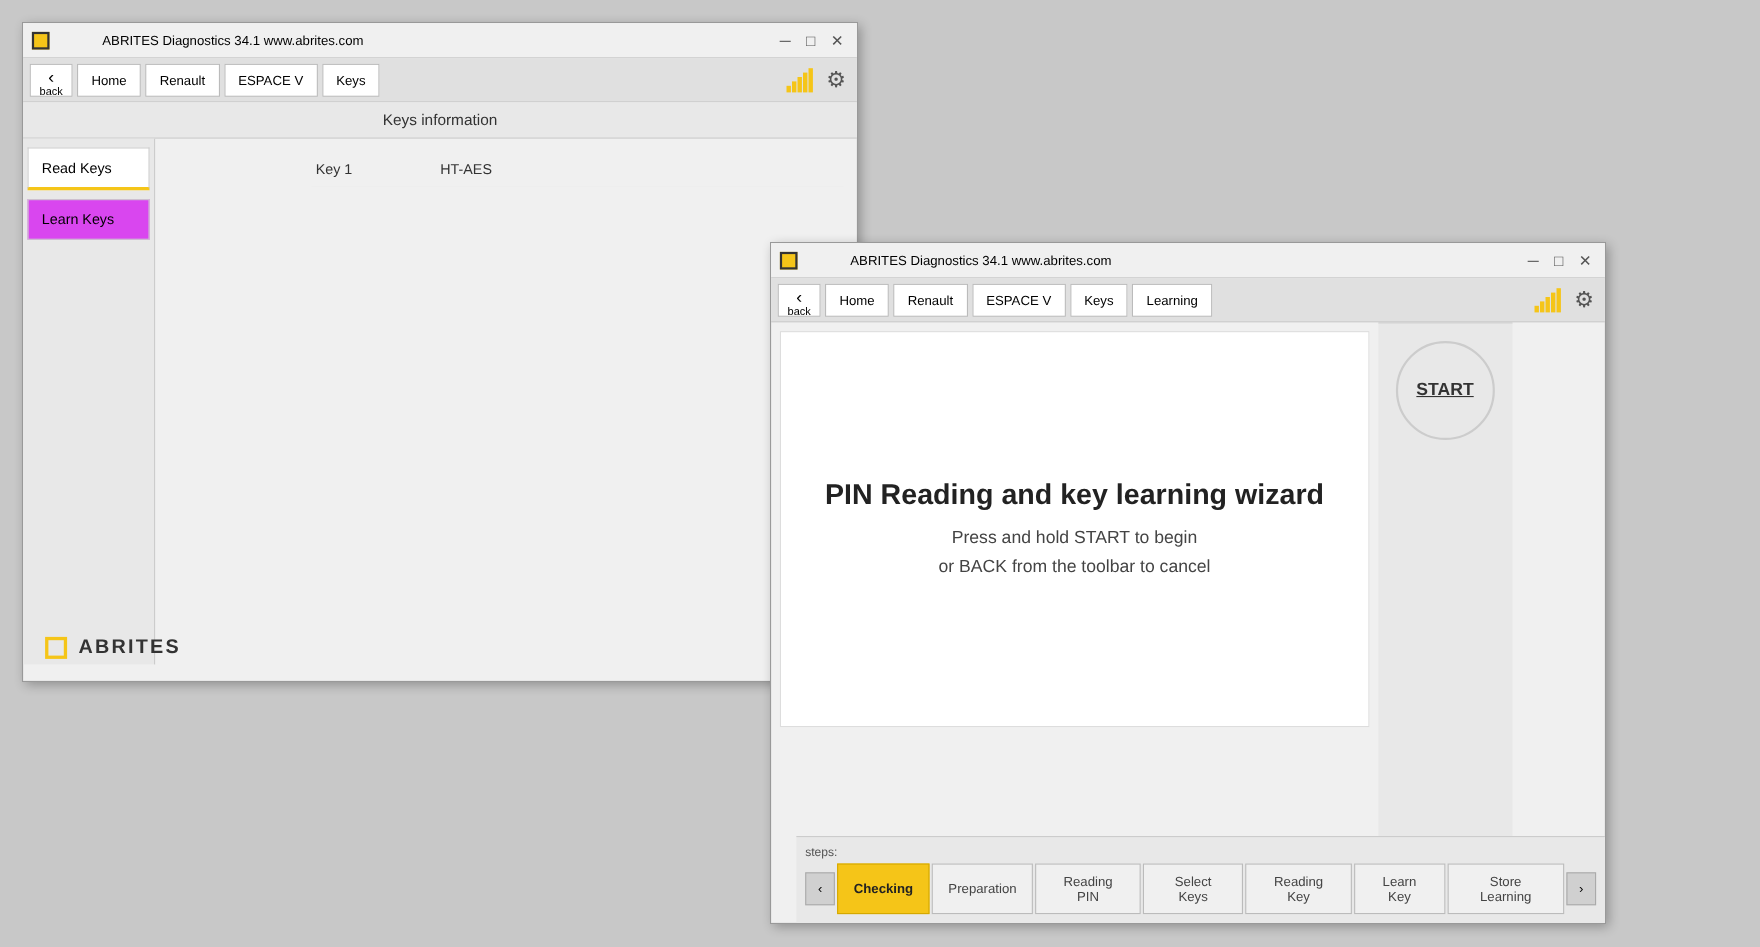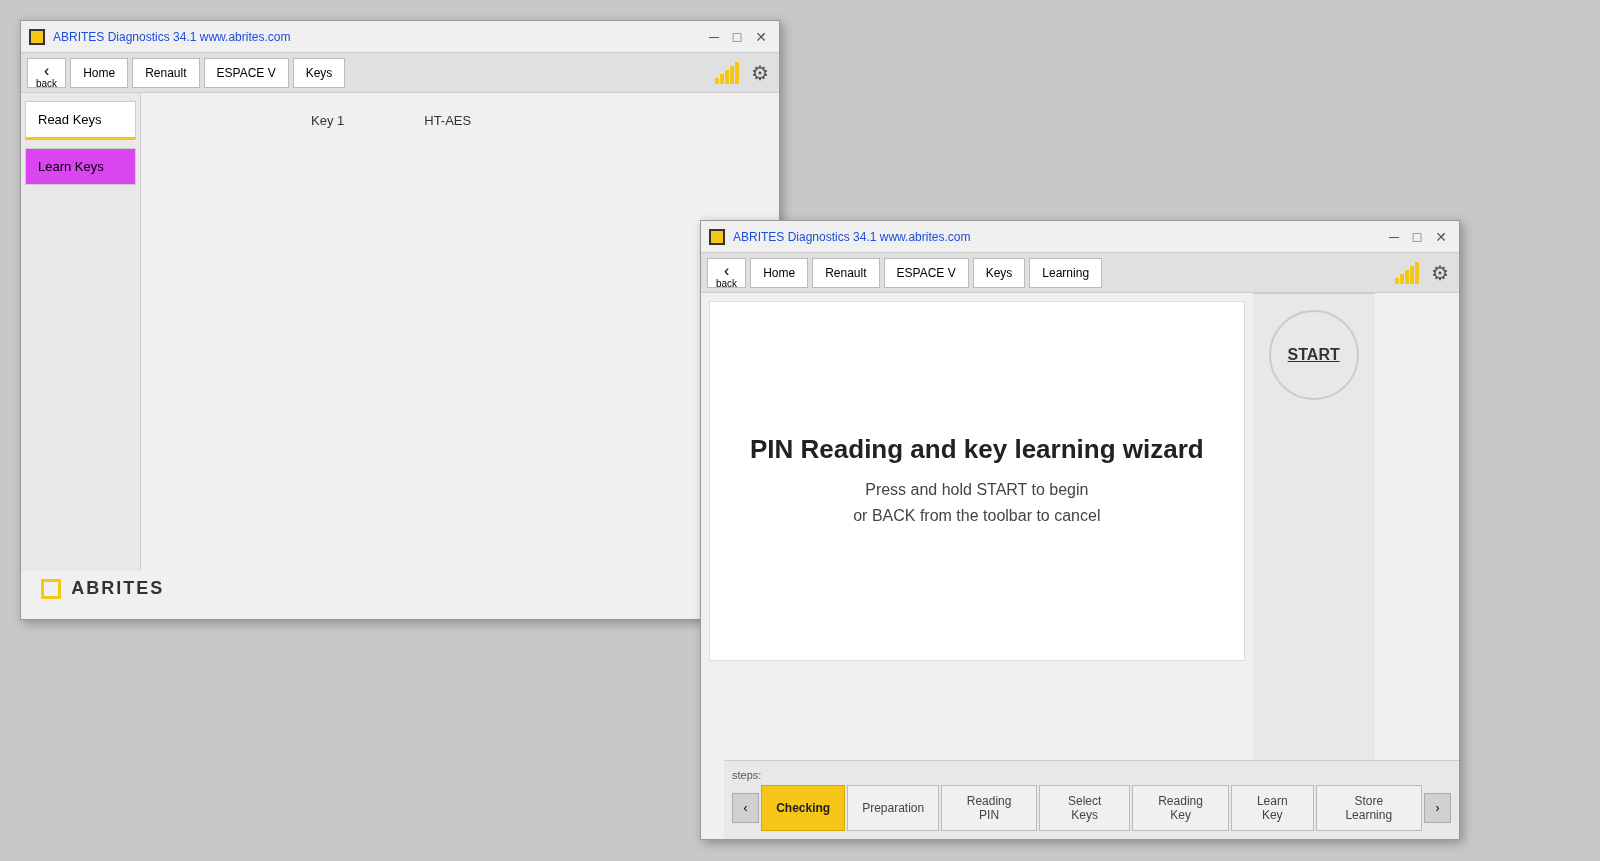--- a/index.html
+++ b/index.html
@@ -32,21 +32,22 @@
     .window-icon {
       width: 16px;
       height: 16px;
       background: #f5c518;
       border: 2px solid #333;
       display: inline-block;
     }
 
     .title-text {
       font-size: 12px;
-      color: #1d4ed8;
+      color: #000000;
+      margin-left: 40px;
     }
 
     .title-bar-controls {
       display: flex;
       gap: 6px;
       align-items: center;
     }
 
     .title-btn {
       font-size: 14px;
@@ -329,22 +330,23 @@
     <div class="signal-icon">
       <div class="signal-bar" style="height:6px"></div>
       <div class="signal-bar" style="height:10px"></div>
       <div class="signal-bar" style="height:14px"></div>
       <div class="signal-bar" style="height:18px"></div>
       <div class="signal-bar" style="height:22px"></div>
     </div>
     <button class="title-btn gear-icon" style="font-size:20px">⚙</button>
   </div>
 
-
-  <div style="display:flex; height: calc(100% - 120px); position:relative;gap:24px;">
+  <div class="section-header">Keys information</div>
+
+  <div style="display:flex; height: calc(100% - 120px); position:relative;">
 
     <div class="tabs-panel">
       <button class="tab-btn active" style="margin-top:8px;">Read Keys</button>
       <button class="tab-btn">Learn Keys</button>
     </div>
 
     <div class="keys-content" style="flex:1;">
       <div class="key-row">
         <span>Key 1</span>
         <span>HT-AES</span>

